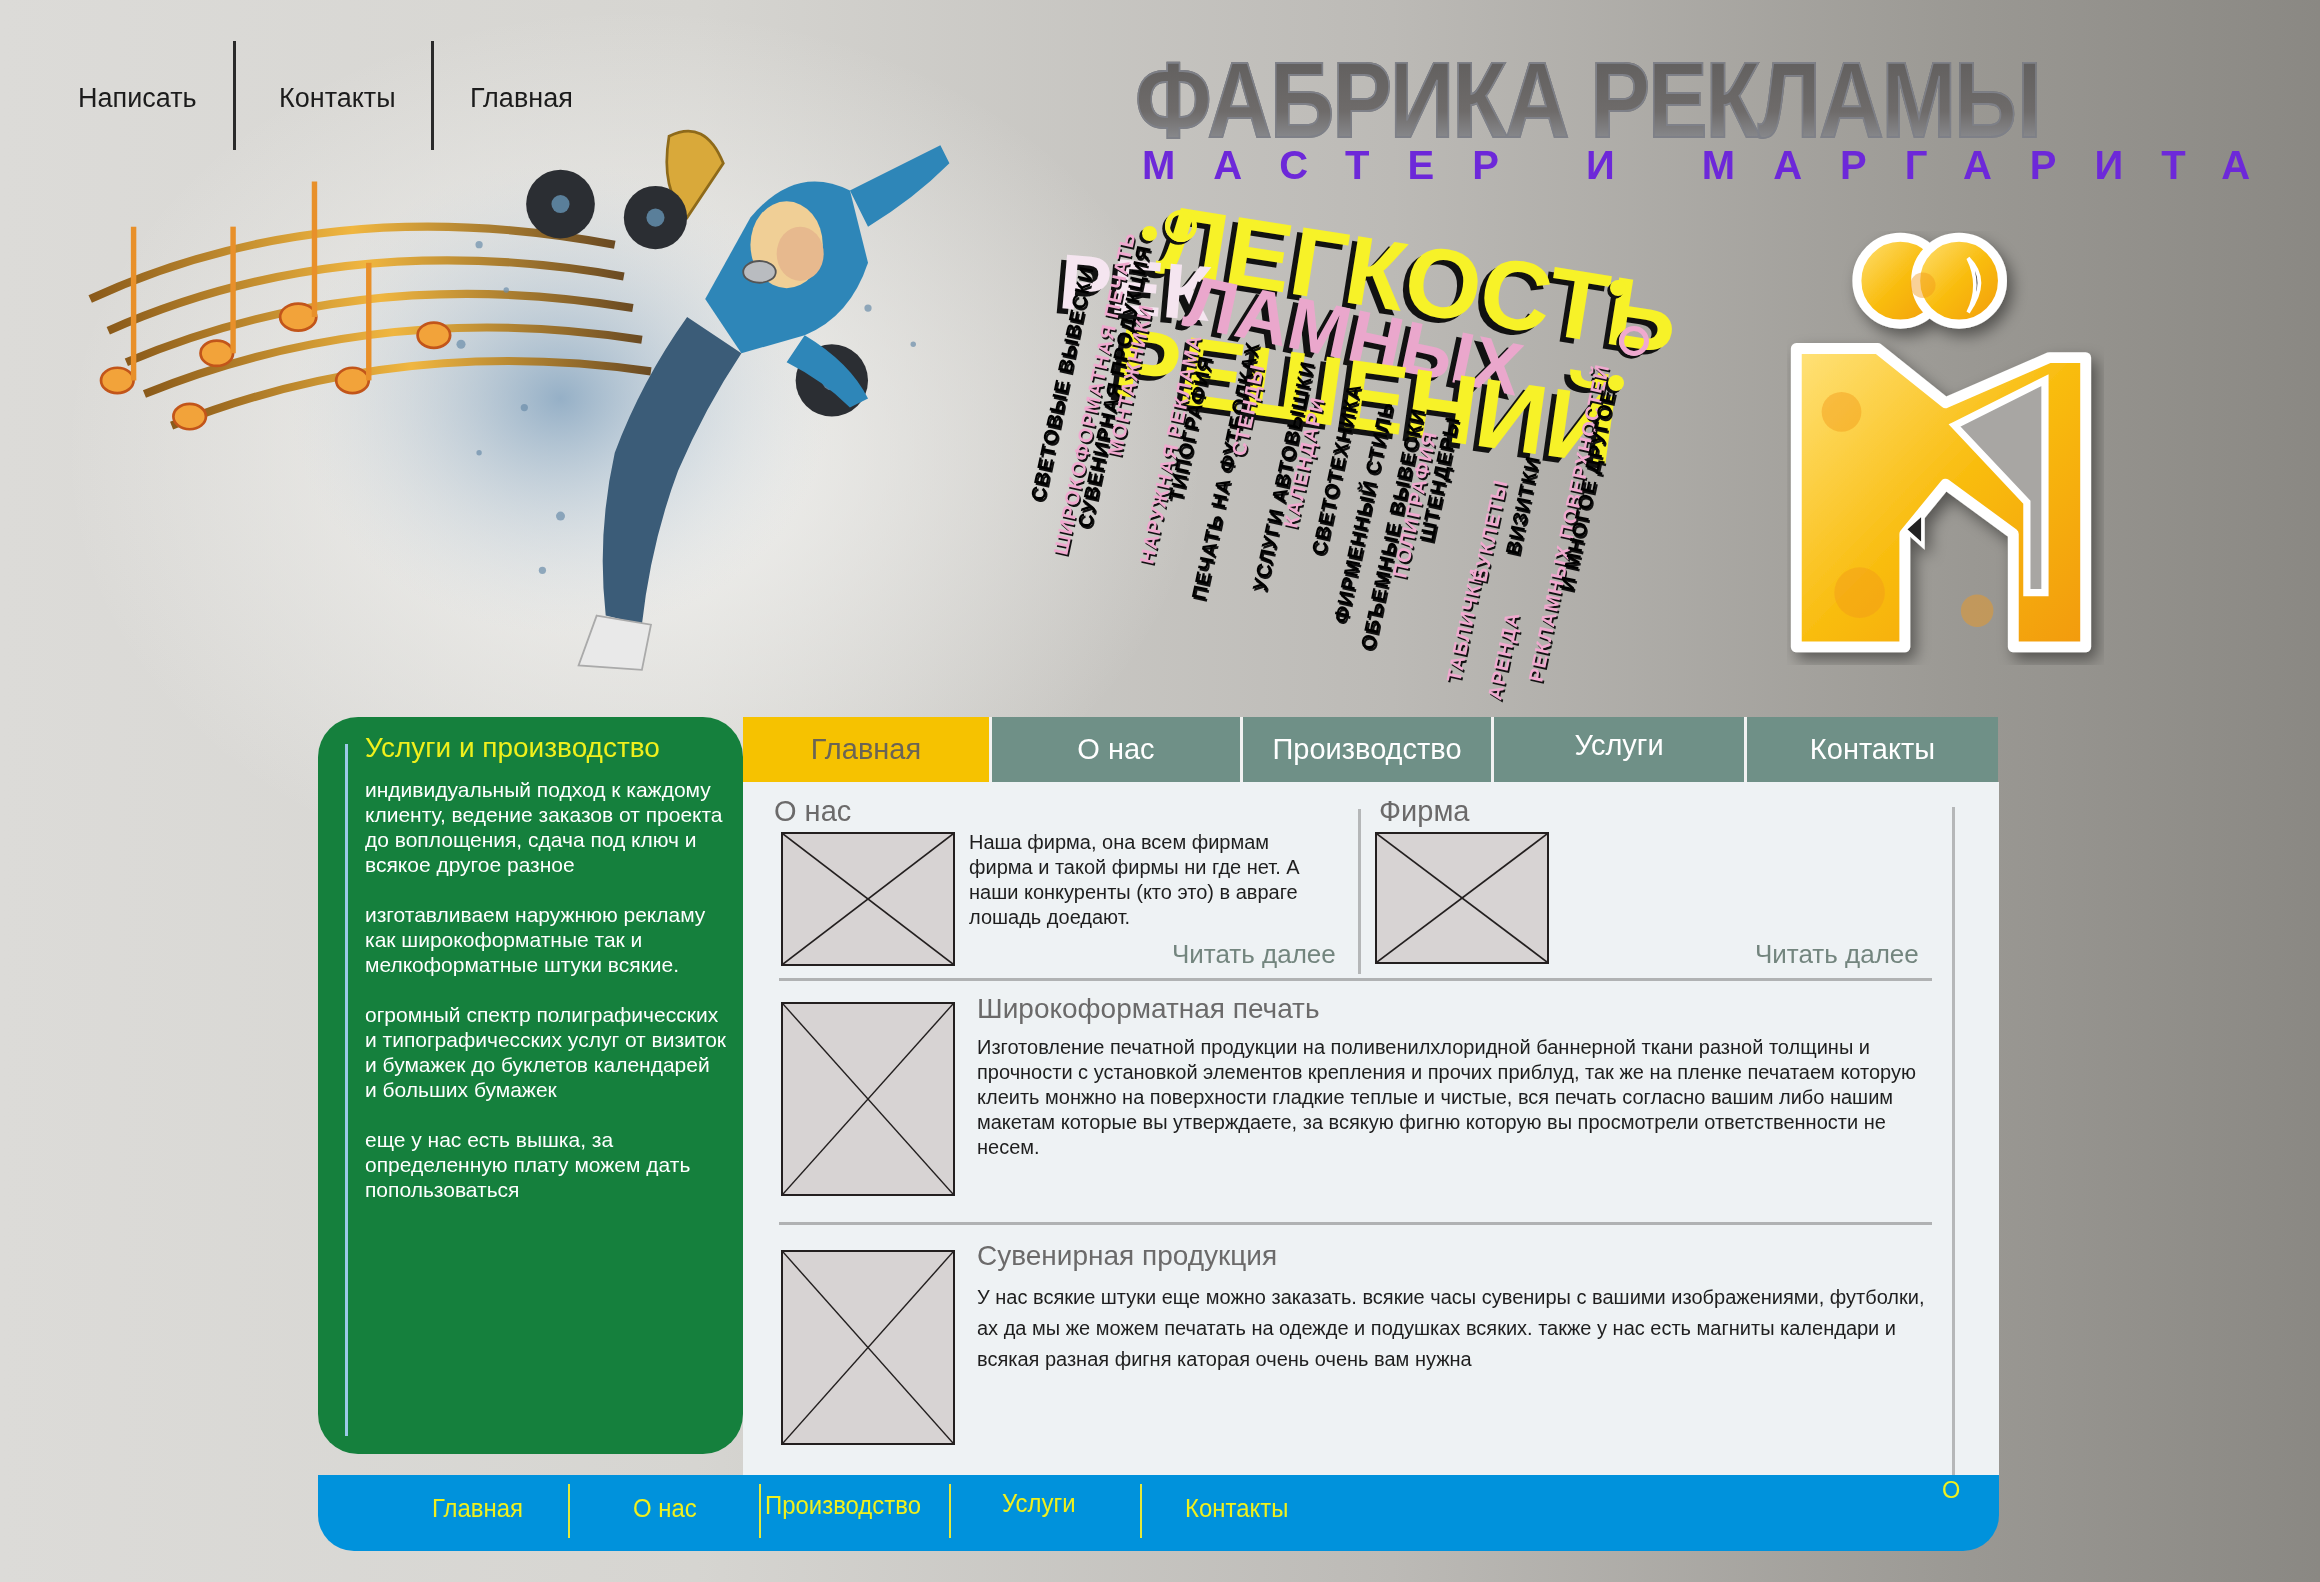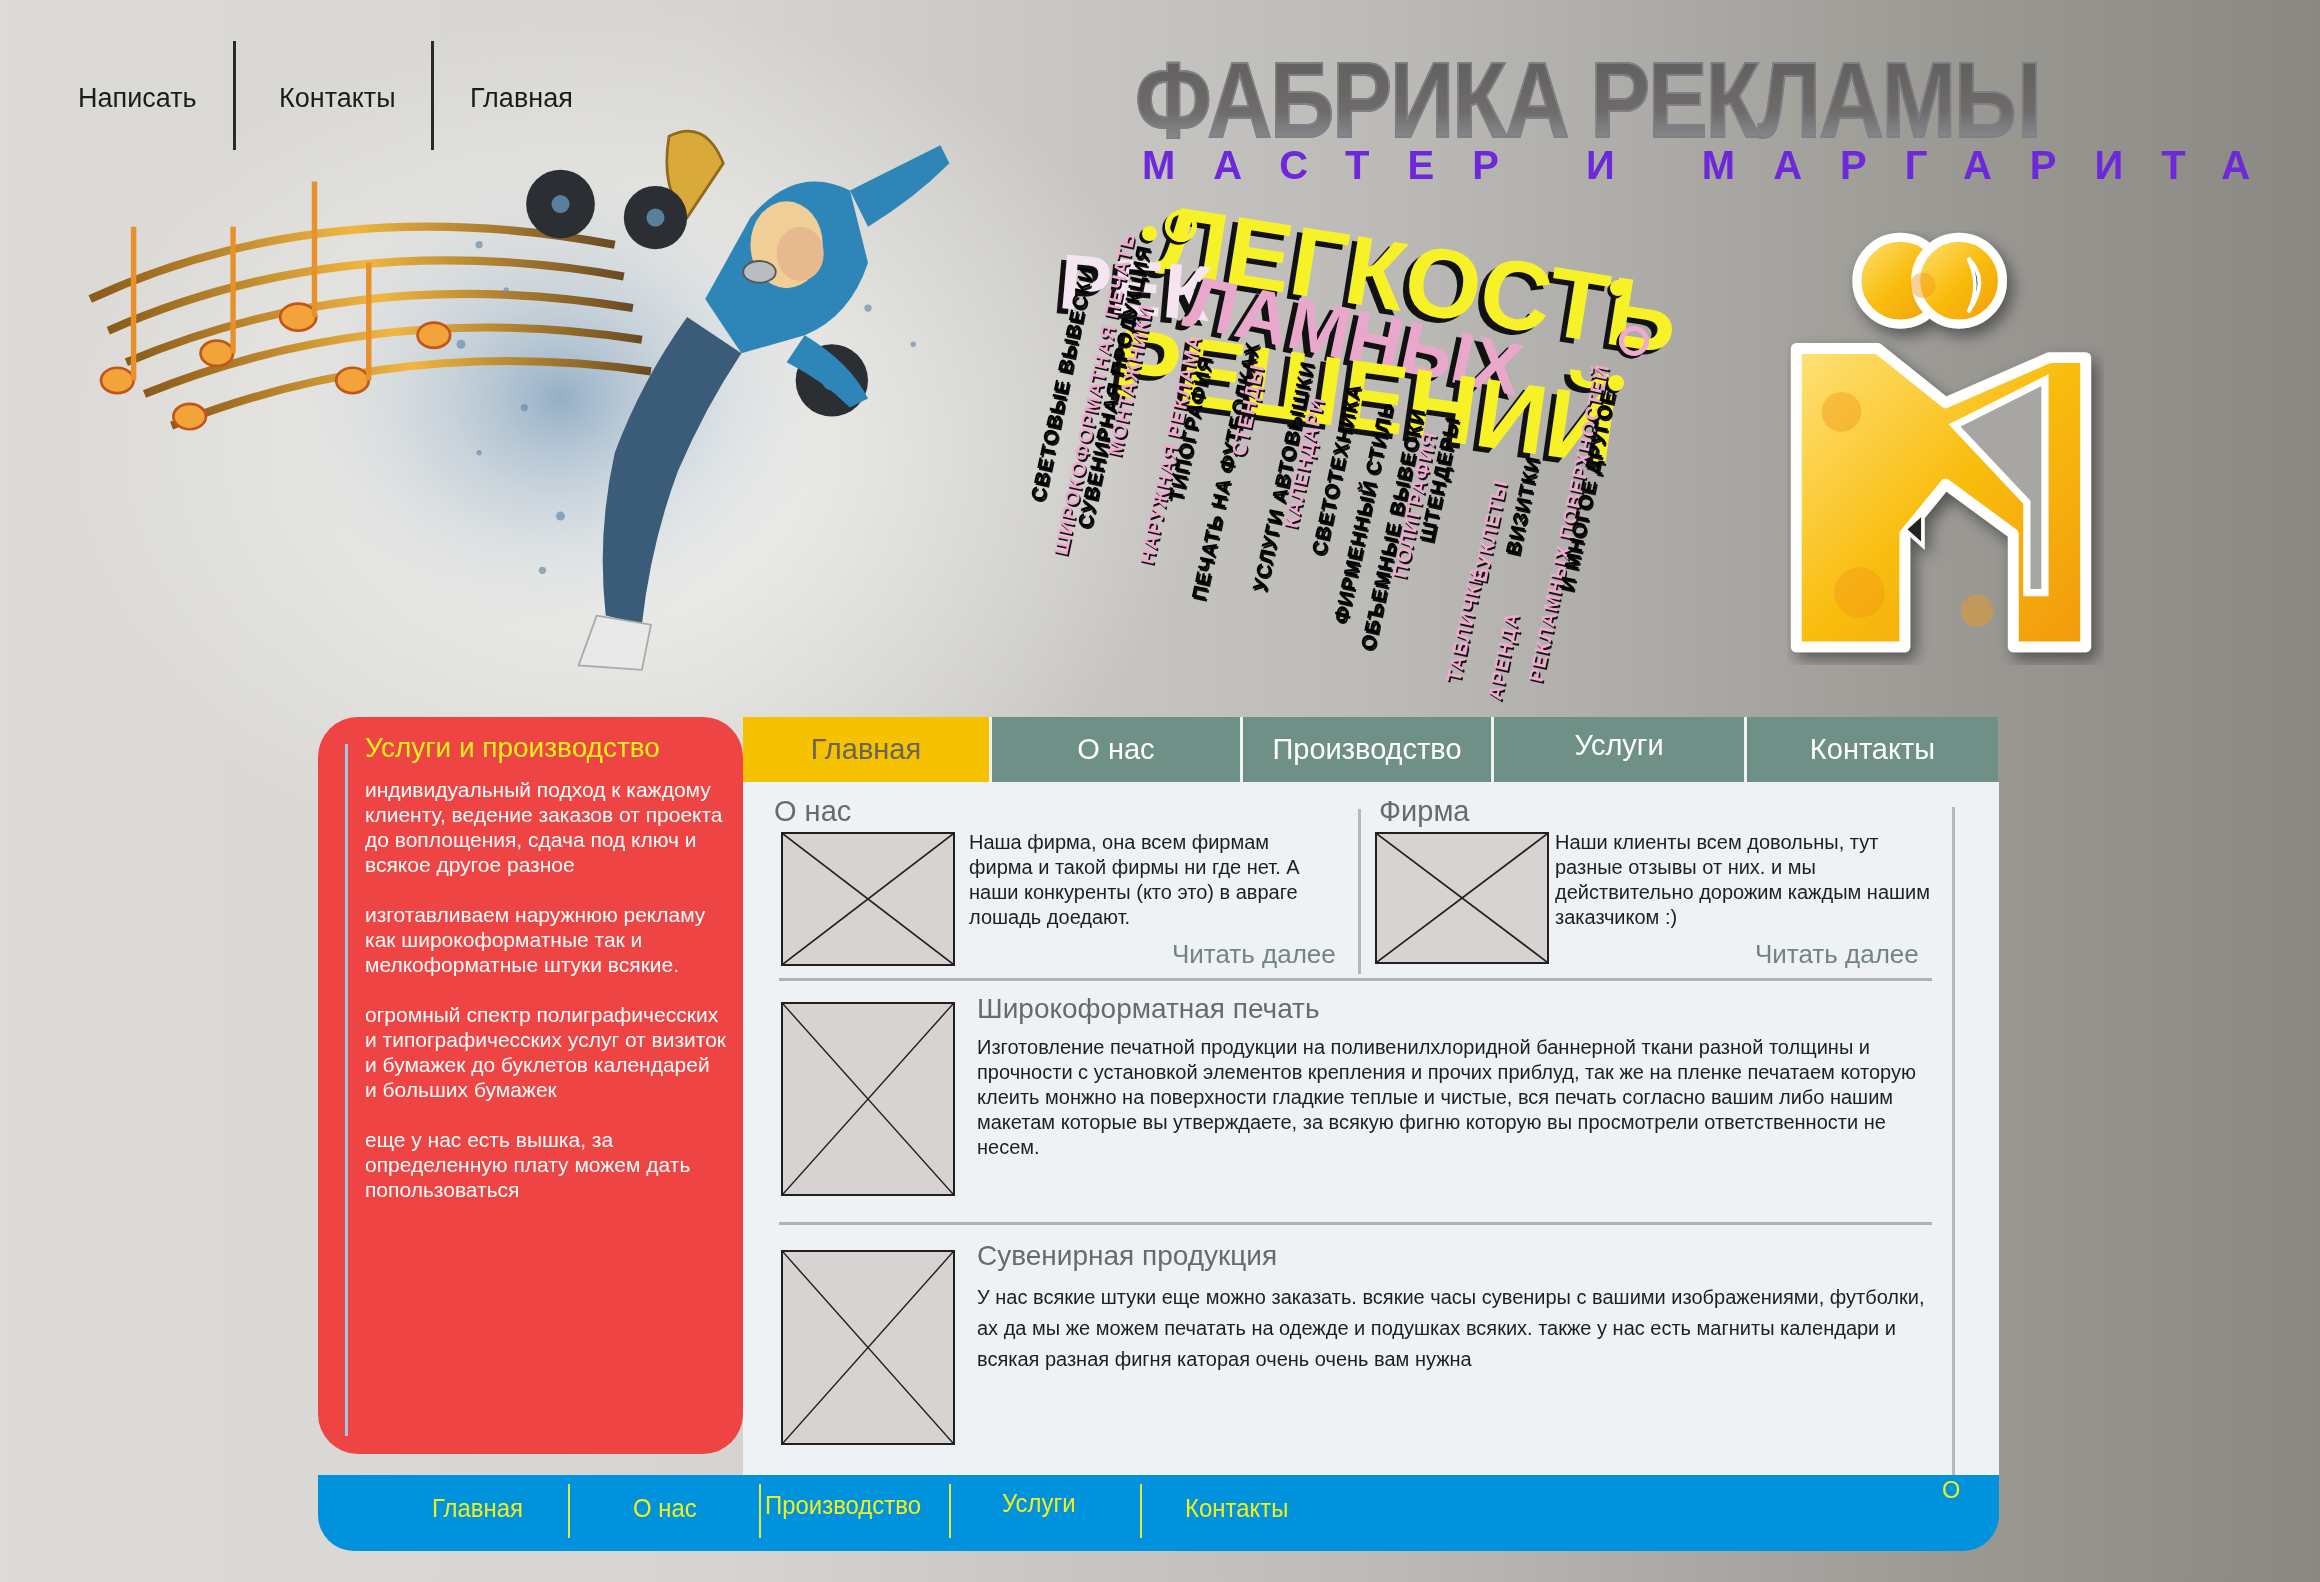--- a/index.html
+++ b/index.html
@@ -27,21 +27,21 @@
     text-shadow:-1.8px 1.8px 0 #111;letter-spacing:0.9px;}
   
   .logo{position:absolute;left:1787px;top:231px;width:317px;height:434px;}
   
   .panel{position:absolute;left:318px;top:717px;width:1681px;height:834px;}
   .content-bg{position:absolute;left:425px;top:65px;width:1256px;height:693px;background:#eef2f4;}
   .tabs{position:absolute;left:425px;top:0;width:1256px;height:65px;display:flex;}
   .tab{height:65px;display:flex;align-items:center;justify-content:center;font-size:29px;color:#fff;background:#6f9087;border-right:3.6px solid #f2f2f2;box-sizing:border-box;cursor:pointer;}
   .tab.active{background:#f6c200;color:#6a6455;}
   .tab:last-child{border-right:none;}
-  .sidebar{position:absolute;left:0;top:0;width:425px;height:737px;background:#ef4444;border-radius:40px;box-sizing:border-box;}
+  .sidebar{position:absolute;left:0;top:0;width:425px;height:737px;background:#15803d;border-radius:40px;box-sizing:border-box;}
   .sidebar-rule{position:absolute;left:27px;top:27px;width:2.7px;height:692px;background:#9cc9e8;}
   .sidebar-title{position:absolute;left:47px;top:14.5px;font-size:28px;color:#f0f01c;}
   .sidebar-text{position:absolute;left:47px;top:60px;width:362px;font-size:21px;line-height:25px;color:#fff;}
   .sidebar-text p{margin:0 0 25px 0;}
   .footer{position:absolute;left:0;top:758px;width:1681px;height:76px;background:#0092dc;border-radius:0 0 36px 36px;}
   .footer-item{position:absolute;top:18px;font-size:26px;color:#f0f01c;transform:scaleX(0.92);transform-origin:left top;cursor:pointer;}
   .footer-sep{position:absolute;top:9px;width:1.8px;height:54px;background:#e4e83a;}
   .footer-o{position:absolute;left:1624px;top:1.8px;font-size:23.5px;color:#f0f01c;}
   .vrule{position:absolute;background:#b5b7b8;}
   .hrule{position:absolute;height:2.7px;background:#b0b2b3;}
@@ -238,21 +238,20 @@
 
   <div class="vrule" style="left:1040px;top:92px;width:2.7px;height:165px"></div>
 
   <div class="section-h" style="left:1061px;top:78px;font-size:29px">Фирма</div>
   <div class="ph" style="left:1057px;top:115px;width:174px;height:132px">
     <svg viewBox="0 0 100 100" preserveAspectRatio="none">
         <line x1="0" y1="0" x2="100" y2="100" stroke="#231f1f" stroke-width="1.2"></line>
         <line x1="100" y1="0" x2="0" y2="100" stroke="#231f1f" stroke-width="1.2"></line>
       </svg>
   </div>
-  <div class="section-t" style="left:1237px;top:113px;width:380px;font-size:20px;line-height:25px">Наши клиенты всем довольны, тут разные отзывы от них. и мы действительно дорожим каждым нашим заказчиком :)</div>
   <a class="more" style="left:1437px;top:222px">Читать далее</a>
 
   <div class="vrule" style="left:1634px;top:90px;width:2.7px;height:706px"></div>
 
   <div class="hrule" style="left:461px;top:261px;width:1153px"></div>
 
   <div class="ph" style="left:463px;top:285px;width:174px;height:194px">
     <svg viewBox="0 0 100 100" preserveAspectRatio="none">
         <line x1="0" y1="0" x2="100" y2="100" stroke="#231f1f" stroke-width="0.8"></line>
         <line x1="100" y1="0" x2="0" y2="100" stroke="#231f1f" stroke-width="0.8"></line>

